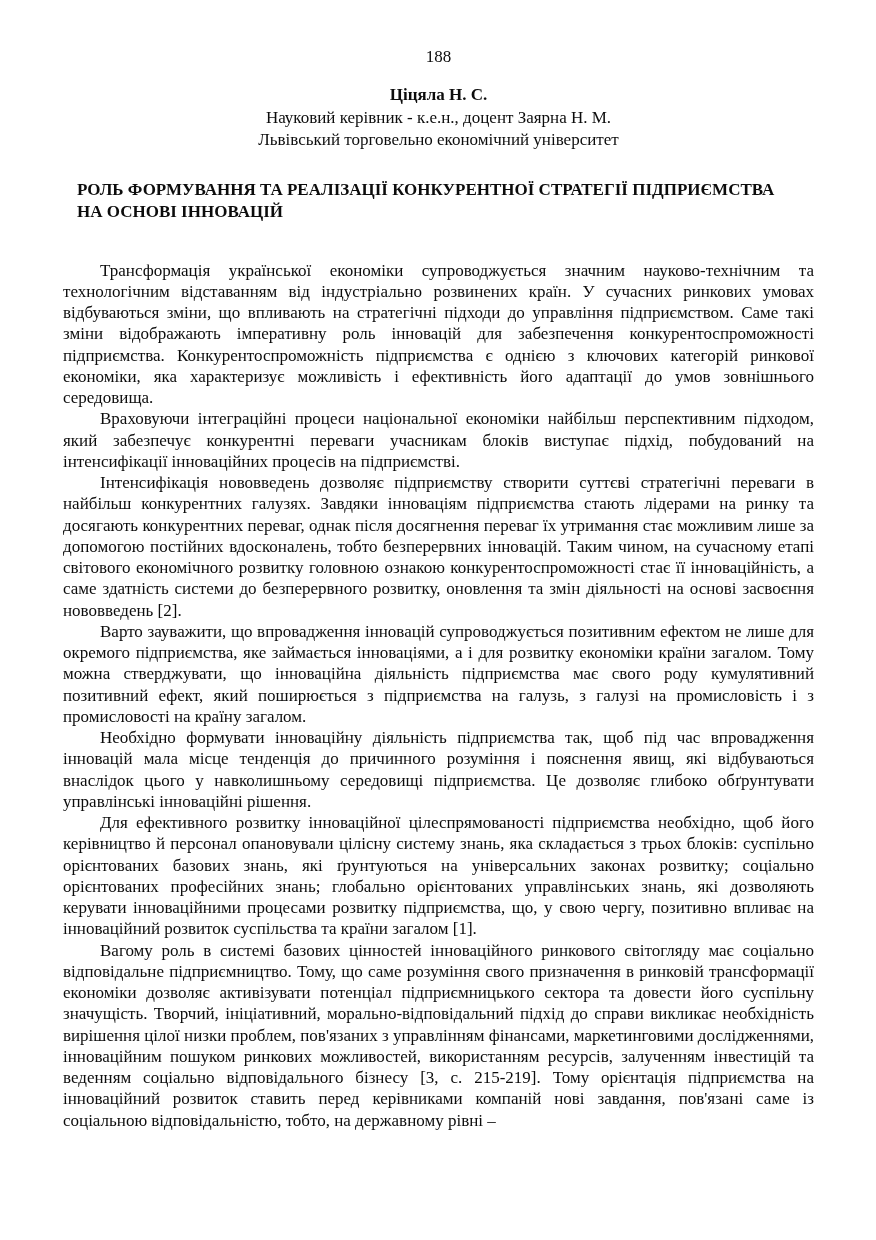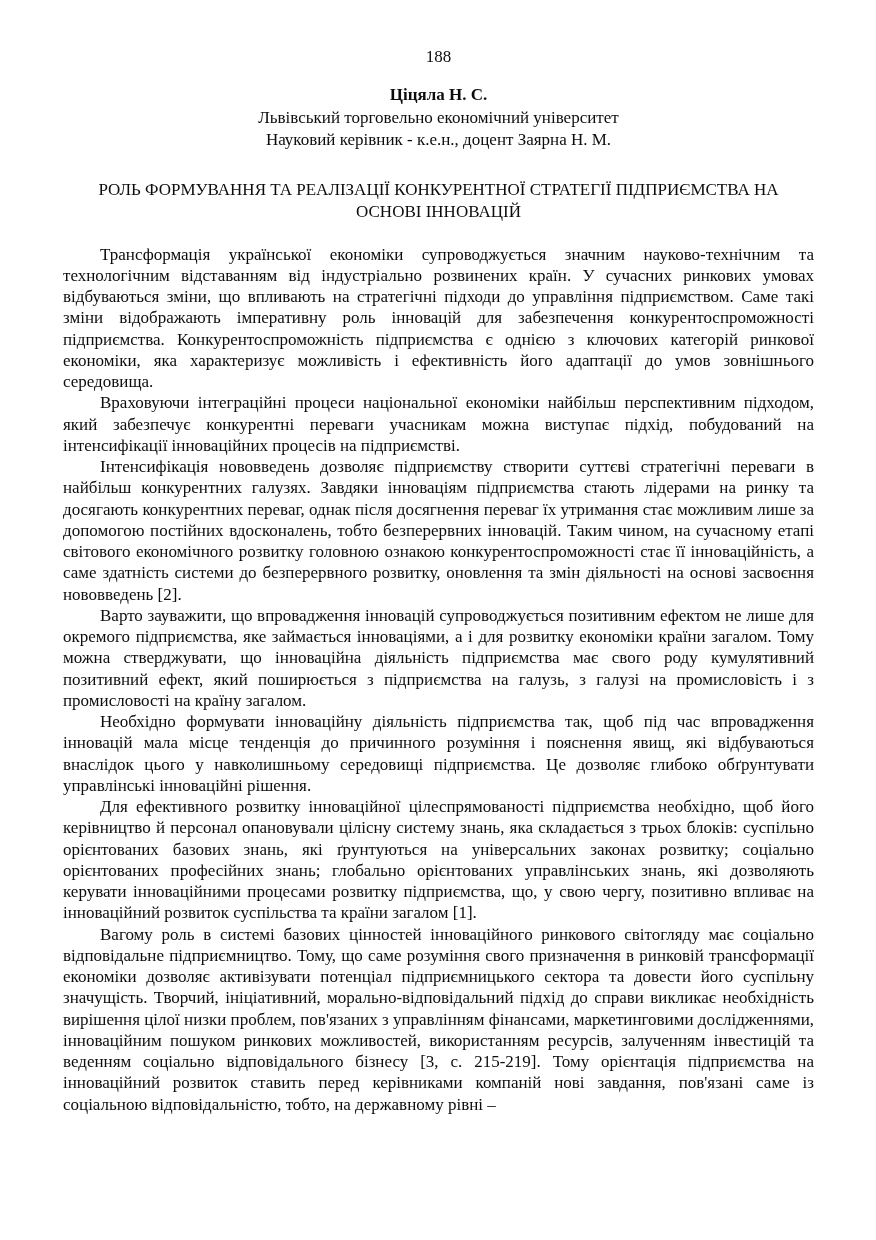--- a/index.html
+++ b/index.html
@@ -27,55 +27,55 @@
   .author-block {
     text-align: center;
     font-size: 17px;
     line-height: 22.5px;
   }
   .author-name {
     font-weight: bold;
   }
   .paper-title {
     margin-top: 27px;
-    text-align: center;
-    font-weight: normal;
+    text-align: left;
+    font-weight: bold;
     font-size: 17px;
     line-height: 22px;
     padding: 0 14px;
   }
   .body-text {
-    margin-top: 21px;
+    margin-top: 37px;
   }
   .body-text p {
     margin: 0;
     font-size: 17px;
     line-height: 21.25px;
     text-align: justify;
     text-indent: 37px;
   }
 </style>
 </head>
 <body>
 
 <div class="page">
 
   <div class="page-number">188</div>
 
   <div class="author-block">
     <div class="author-name">Ціцяла Н. С.</div>
+    <div>Науковий керівник - к.е.н., доцент Заярна Н. М.</div>
     <div>Львівський торговельно економічний університет</div>
-    <div>Науковий керівник - к.е.н., доцент Заярна Н. М.</div>
   </div>
 
   <h1 class="paper-title">РОЛЬ ФОРМУВАННЯ ТА РЕАЛІЗАЦІЇ КОНКУРЕНТНОЇ СТРАТЕГІЇ ПІДПРИЄМСТВА НА ОСНОВІ ІННОВАЦІЙ</h1>
 
   <div class="body-text">
       <p>Трансформація української економіки супроводжується значним науково-технічним та технологічним відставанням від індустріально розвинених країн. У сучасних ринкових умовах відбуваються зміни, що впливають на стратегічні підходи до управління підприємством. Саме такі зміни відображають імперативну роль інновацій для забезпечення конкурентоспроможності підприємства. Конкурентоспроможність підприємства є однією з ключових категорій ринкової економіки, яка характеризує можливість і ефективність його адаптації до умов зовнішнього середовища.</p>
-      <p>Враховуючи інтеграційні процеси національної економіки найбільш перспективним підходом, який забезпечує конкурентні переваги учасникам можна виступає підхід, побудований на інтенсифікації інноваційних процесів на підприємстві.</p>
+      <p>Враховуючи інтеграційні процеси національної економіки найбільш перспективним підходом, який забезпечує конкурентні переваги учасникам блоків виступає підхід, побудований на інтенсифікації інноваційних процесів на підприємстві.</p>
       <p>Інтенсифікація нововведень дозволяє підприємству створити суттєві стратегічні переваги в найбільш конкурентних галузях. Завдяки інноваціям підприємства стають лідерами на ринку та досягають конкурентних переваг, однак після досягнення переваг їх утримання стає можливим лише за допомогою постійних вдосконалень, тобто безперервних інновацій. Таким чином, на сучасному етапі світового економічного розвитку головною ознакою конкурентоспроможності стає її інноваційність, а саме здатність системи до безперервного розвитку, оновлення та змін діяльності на основі засвоєння нововведень [2].</p>
       <p>Варто зауважити, що впровадження інновацій супроводжується позитивним ефектом не лише для окремого підприємства, яке займається інноваціями, а і для розвитку економіки країни загалом. Тому можна стверджувати, що інноваційна діяльність підприємства має свого роду кумулятивний позитивний ефект, який поширюється з підприємства на галузь, з галузі на промисловість і з промисловості на країну загалом.</p>
       <p>Необхідно формувати інноваційну діяльність підприємства так, щоб під час впровадження інновацій мала місце тенденція до причинного розуміння і пояснення явищ, які відбуваються внаслідок цього у навколишньому середовищі підприємства. Це дозволяє глибоко обґрунтувати управлінські інноваційні рішення.</p>
       <p>Для ефективного розвитку інноваційної цілеспрямованості підприємства необхідно, щоб його керівництво й персонал опановували цілісну систему знань, яка складається з трьох блоків: суспільно орієнтованих базових знань, які ґрунтуються на універсальних законах розвитку; соціально орієнтованих професійних знань; глобально орієнтованих управлінських знань, які дозволяють керувати інноваційними процесами розвитку підприємства, що, у свою чергу, позитивно впливає на інноваційний розвиток суспільства та країни загалом [1].</p>
       <p>Вагому роль в системі базових цінностей інноваційного ринкового світогляду має соціально відповідальне підприємництво. Тому, що саме розуміння свого призначення в ринковій трансформації економіки дозволяє активізувати потенціал підприємницького сектора та довести його суспільну значущість. Творчий, ініціативний, морально-відповідальний підхід до справи викликає необхідність вирішення цілої низки проблем, пов'язаних з управлінням фінансами, маркетинговими дослідженнями, інноваційним пошуком ринкових можливостей, використанням ресурсів, залученням інвестицій та веденням соціально відповідального бізнесу [3, с. 215-219]. Тому орієнтація підприємства на інноваційний розвиток ставить перед керівниками компаній нові завдання, пов'язані саме із соціальною відповідальністю, тобто, на державному рівні –</p>
     </div>
 
 </div>
 
 </body></html>

